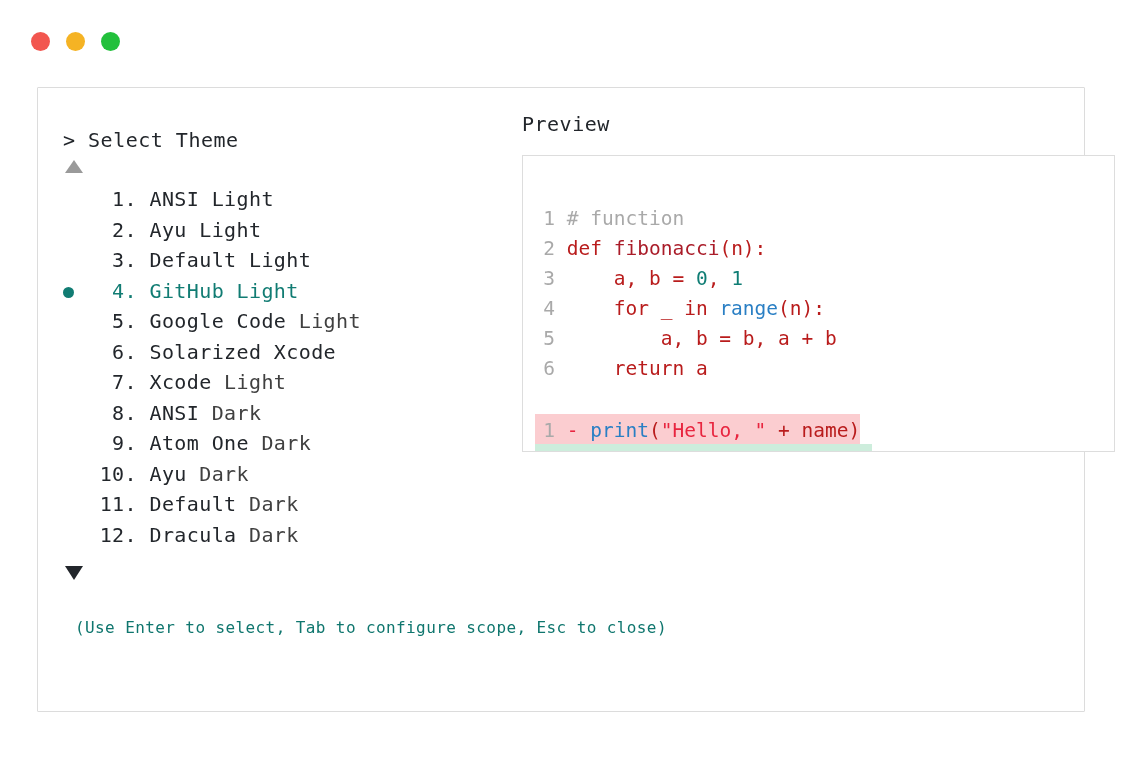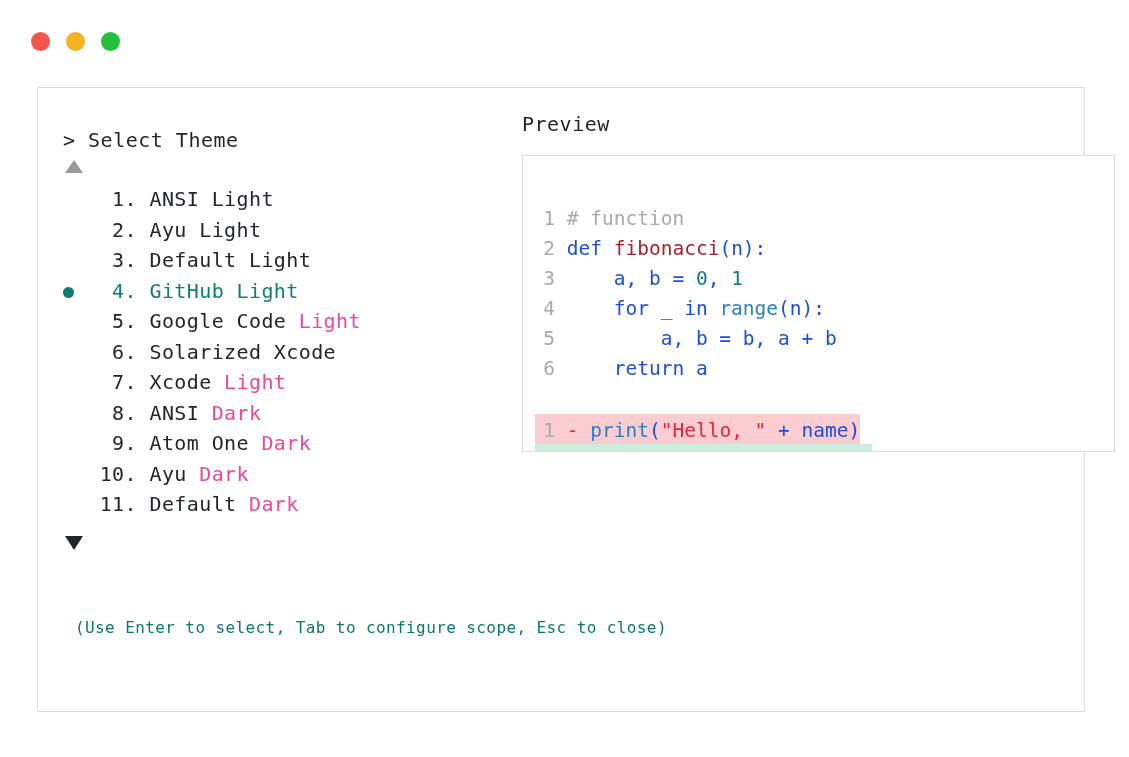--- a/index.html
+++ b/index.html
@@ -97,21 +97,21 @@
     border-radius: 50%;
     background: #117c73;
   }
   .theme-index {
     display: inline-block;
     width: 56px;
     text-align: right;
     margin-left: 18px;
   }
   .theme-name { }
-  .theme-variant { color: #ec4899; }
+  .theme-variant { color: #404040; }
   .theme-row.selected .theme-index,
   .theme-row.selected .theme-name,
   .theme-row.selected .theme-variant { color: #117c73; }
 
   #hint {
     position: absolute;
     left: 37px;
     top: 530px;
     font-size: 16px;
     letter-spacing: 0.4px;
@@ -153,21 +153,21 @@
   .code-line { height: 30px; white-space: pre; }
   .gutter {
     display: inline-block;
     width: 20px;
     text-align: right;
     color: #a9a9a9;
   }
   .spacer-line { height: 30px; }
 
   .tok-comment { color: #a9a9a9; }
-  .tok-plain   { color: #1d4ed8; }
+  .tok-plain   { color: #b91c1c; }
   .tok-func    { color: #aa1c29; }
   .tok-num     { color: #0f7d74; }
   .tok-builtin { color: #2a7fc4; }
   .tok-str     { color: #e8253f; }
 
   .diff-row { height: 30px; white-space: pre; }
   .diff-bg {
     display: inline-block;
     padding: 2px 0 3px 0;
   }
@@ -197,20 +197,21 @@
         <li class="theme-row"><span class="theme-index">2.</span><span class="theme-name"> Ayu Light</span></li>
         <li class="theme-row"><span class="theme-index">3.</span><span class="theme-name"> Default Light</span></li>
         <li class="theme-row selected"><span class="theme-bullet"></span><span class="theme-index">4.</span><span class="theme-name"> GitHub Light</span></li>
         <li class="theme-row"><span class="theme-index">5.</span><span class="theme-name"> Google Code</span><span class="theme-variant"> Light</span></li>
         <li class="theme-row"><span class="theme-index">6.</span><span class="theme-name"> Solarized Xcode</span></li>
         <li class="theme-row"><span class="theme-index">7.</span><span class="theme-name"> Xcode</span><span class="theme-variant"> Light</span></li>
         <li class="theme-row"><span class="theme-index">8.</span><span class="theme-name"> ANSI</span><span class="theme-variant"> Dark</span></li>
         <li class="theme-row"><span class="theme-index">9.</span><span class="theme-name"> Atom One</span><span class="theme-variant"> Dark</span></li>
         <li class="theme-row"><span class="theme-index">10.</span><span class="theme-name"> Ayu</span><span class="theme-variant"> Dark</span></li>
         <li class="theme-row"><span class="theme-index">11.</span><span class="theme-name"> Default</span><span class="theme-variant"> Dark</span></li>
+        <li class="theme-row"><span class="theme-index">12.</span><span class="theme-name"> Dracula</span><span class="theme-variant"> Dark</span></li>
       </ul>
 
     <div id="scroll-down-arrow"></div>
   </div>
 
   <div id="hint">(Use Enter to select, Tab to configure scope, Esc to close)</div>
 
   <div id="right-pane">
     <div id="preview-title">Preview</div>
     <div id="preview-box">

